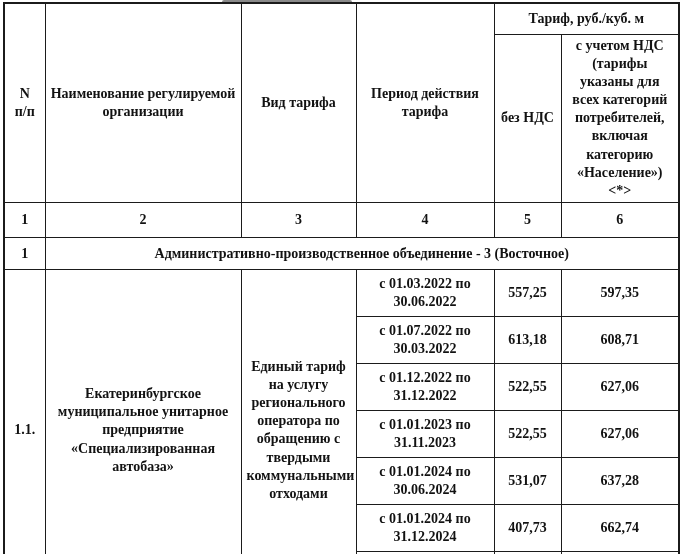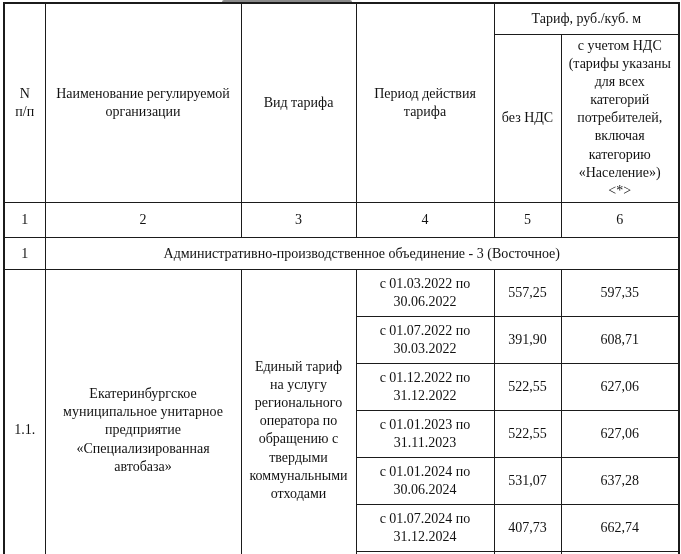--- a/index.html
+++ b/index.html
@@ -25,21 +25,21 @@
     left: 3px;
     top: 2px;
     width: 675px;
     border-collapse: collapse;
     table-layout: fixed;
     border: 2px solid #1b1b1b;
   }
   table.tariff th,
   table.tariff td {
     border: 1px solid #1b1b1b;
-    font-weight: normal;
+    font-weight: bold;
     font-size: 14px;
     line-height: 1.3;
     text-align: center;
     vertical-align: middle;
     padding: 2px 5px;
     overflow: hidden;
   }
   
   tr.hdr-top  { height: 31px; }
   tr.hdr-main { height: 163px; }
@@ -124,40 +124,40 @@
     <tr class="data">
       <td rowspan="7" class="entry-num">1.1.</td>
       <td rowspan="7" class="entry-org">Екатеринбургское муниципальное унитарное предприятие «Специализированная автобаза»</td>
       <td rowspan="7" class="entry-type">Единый тариф на услугу регионального оператора по обращению с твердыми коммунальными отходами</td>
       <td class="cell-top">с 01.03.2022 по 30.06.2022</td>
       <td class="cell-top">557,25</td>
       <td class="cell-top">597,35</td>
     </tr>
     <tr class="data">
       <td class="cell-top">с 01.07.2022 по 30.03.2022</td>
-      <td class="cell-top">391,90</td>
+      <td class="cell-top">613,18</td>
       <td class="cell-top">608,71</td>
     </tr>
     <tr class="data">
       <td class="cell-top">с 01.12.2022 по 31.12.2022</td>
       <td class="cell-top">522,55</td>
       <td class="cell-top">627,06</td>
     </tr>
     <tr class="data">
       <td class="cell-top">с 01.01.2023 по 31.11.2023</td>
       <td class="cell-top">522,55</td>
       <td class="cell-top">627,06</td>
     </tr>
     <tr class="data">
       <td class="cell-top">с 01.01.2024 по 30.06.2024</td>
       <td class="cell-top">531,07</td>
       <td class="cell-top">637,28</td>
     </tr>
     <tr class="data">
-      <td class="cell-top">с 01.07.2024 по 31.12.2024</td>
+      <td class="cell-top">с 01.01.2024 по 31.12.2024</td>
       <td class="cell-top">407,73</td>
       <td class="cell-top">662,74</td>
     </tr>
 
     <tr class="data-partial">
       <td class="cell-top"></td>
       <td class="cell-top"></td>
       <td class="cell-top"></td>
     </tr>
   </tbody>

